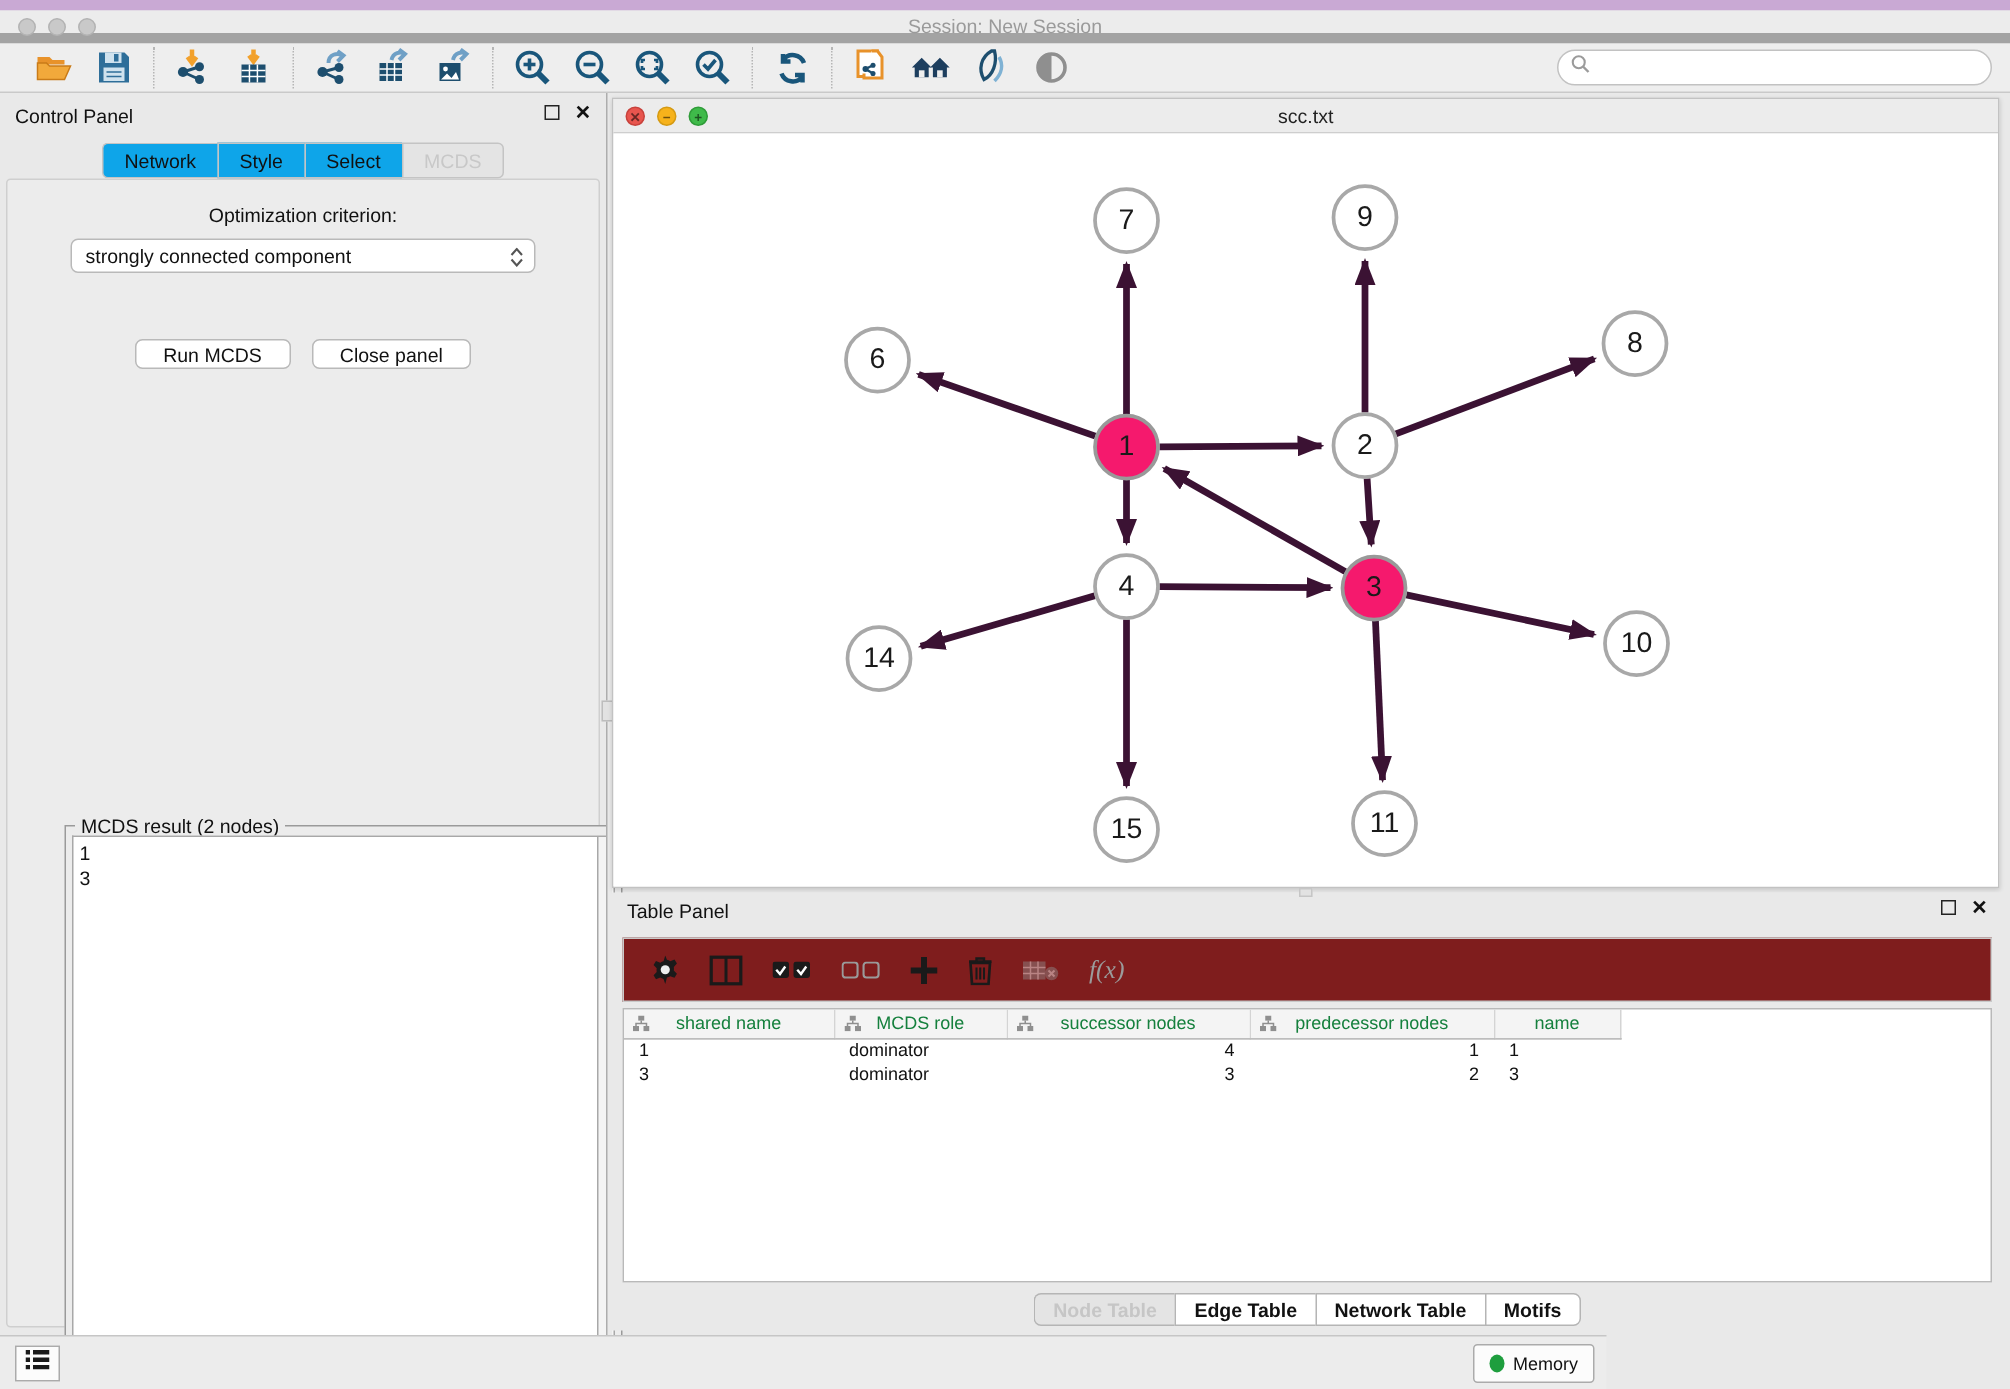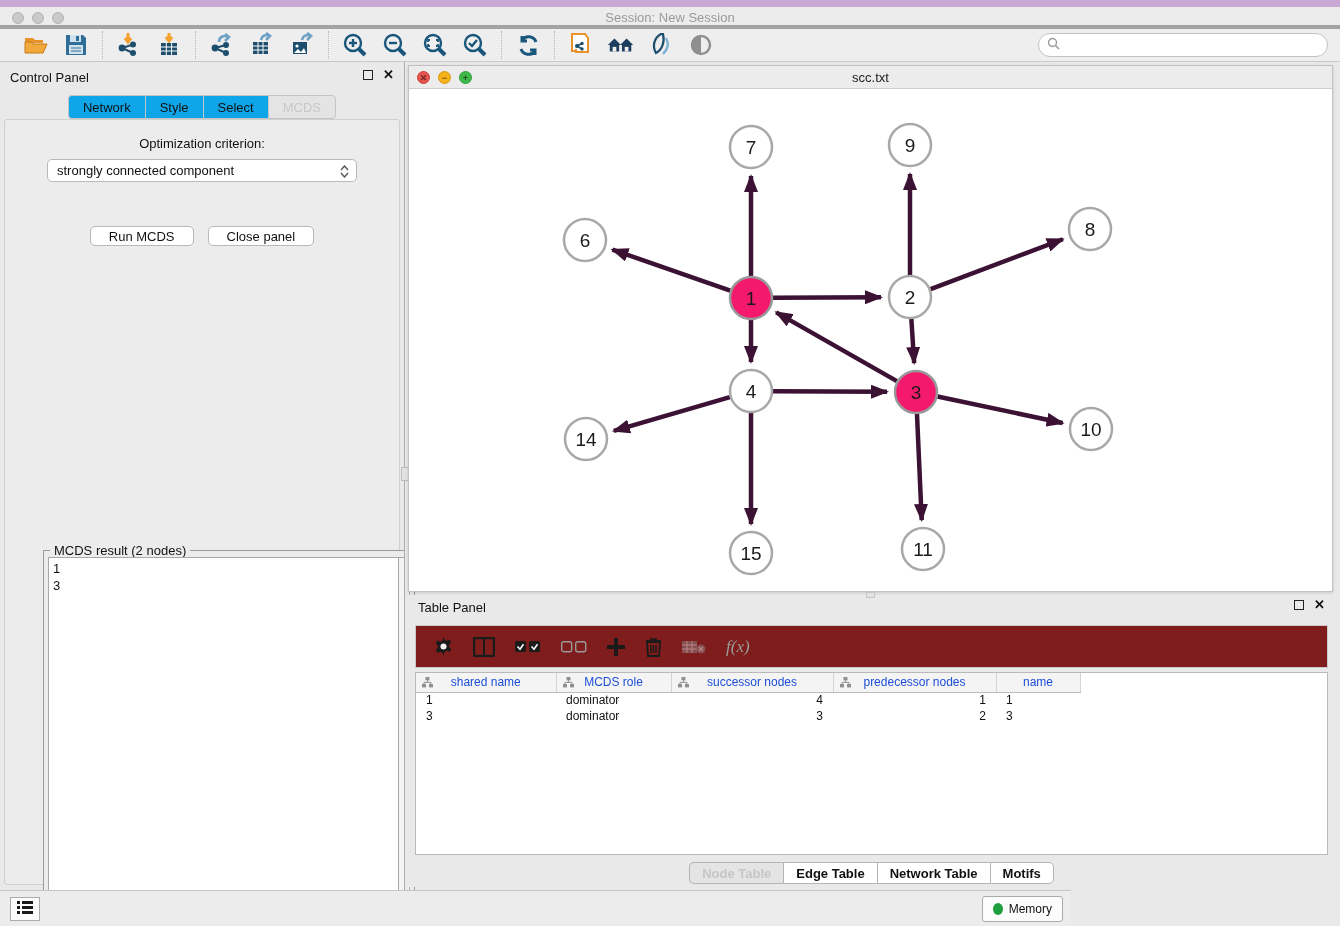--- a/index.html
+++ b/index.html
@@ -2,21 +2,21 @@
 <html><head>
 <meta charset="utf-8">
 <style>
   * { margin:0; padding:0; box-sizing:border-box; }
   html,body { width:1340px; height:926px; overflow:hidden;
     font-family:"Liberation Sans", sans-serif; background:#E9E9E9; }
 
   
   .chrome-strip { position:absolute; left:0; top:0; width:1340px; height:7px; background:#C9A9D4; }
   .titlebar { position:absolute; left:0; top:7px; width:1340px; height:22px; background:#ECECEC;
-    border-bottom:4px solid #a3a3a3; }
+    border-bottom:7px solid #a3a3a3; }
   .traffic { position:absolute; top:5px; left:12px; display:flex; gap:8px; }
   .traffic .dot { width:12px; height:12px; border-radius:50%; background:#C9C9C9; border:1px solid #B3B3B3; }
   .win-title { position:absolute; top:3px; left:0; width:100%; text-align:center;
     font-size:13px; color:#9A9A9A; }
 
   
   .toolbar { position:absolute; left:0; top:29px; width:1340px; height:33px; background:#EEEEEE;
     border-bottom:1px solid #C9C9C9; display:flex; align-items:center; padding-left:10px; }
   .tb-group { display:flex; align-items:center; gap:12px; padding:0 12px; }
   .tb-sep { width:1px; height:28px; border-left:1px dotted #B5B5B5; }
@@ -84,21 +84,21 @@
   
   .table-panel { position:absolute; left:408px; top:595px; width:927px; height:292px; background:#E9E9E9; }
   .tp-title { position:absolute; left:10px; top:5px; font-size:13px; color:#111; }
   .tp-toolbar { position:absolute; left:7px; top:30px; width:913px; height:43px; background:#7f1d1d;
     border:1px solid #C9C9C9; display:flex; align-items:center; gap:20px; padding-left:18px; }
   .tpi { display:flex; align-items:center; justify-content:center; cursor:pointer; }
   .tp-table-wrap { position:absolute; left:7px; top:77px; width:913px; height:183px; background:#FFFFFF;
     border:1px solid #B9B9B9; overflow:hidden; }
   table.node-table { border-collapse:collapse; font-size:12px; }
   table.node-table th { height:19px; background:#F4F4F4; border-right:1px solid #D4D4D4;
-    border-bottom:1px solid #BDBDBD; font-weight:normal; color:#1d4ed8; position:relative; text-align:center; }
+    border-bottom:1px solid #BDBDBD; font-weight:normal; color:#15803d; position:relative; text-align:center; }
   table.node-table th .col-icon { position:absolute; left:6px; top:4px; }
   table.node-table td { height:16px; padding:0 10px; color:#111; }
   td.al { text-align:left; } td.ar { text-align:right; }
   .tp-tabs { position:absolute; left:0; top:267px; width:100%; display:flex; justify-content:center; }
   .tp-tab { height:22px; padding:0 12px; font-size:13px; font-weight:bold; background:#FFFFFF;
     border:1px solid #B5B5B5; border-right:none; display:flex; align-items:center; cursor:pointer; color:#111; }
   .tp-tab:first-child { border-radius:5px 0 0 5px;text-align:right; }
   .tp-tab:last-child { border-right:1px solid #B5B5B5; border-radius:0 5px 5px 0; }
   .tp-tab.sel { background:#E4E4E4; color:#C6C6C6; }
 

